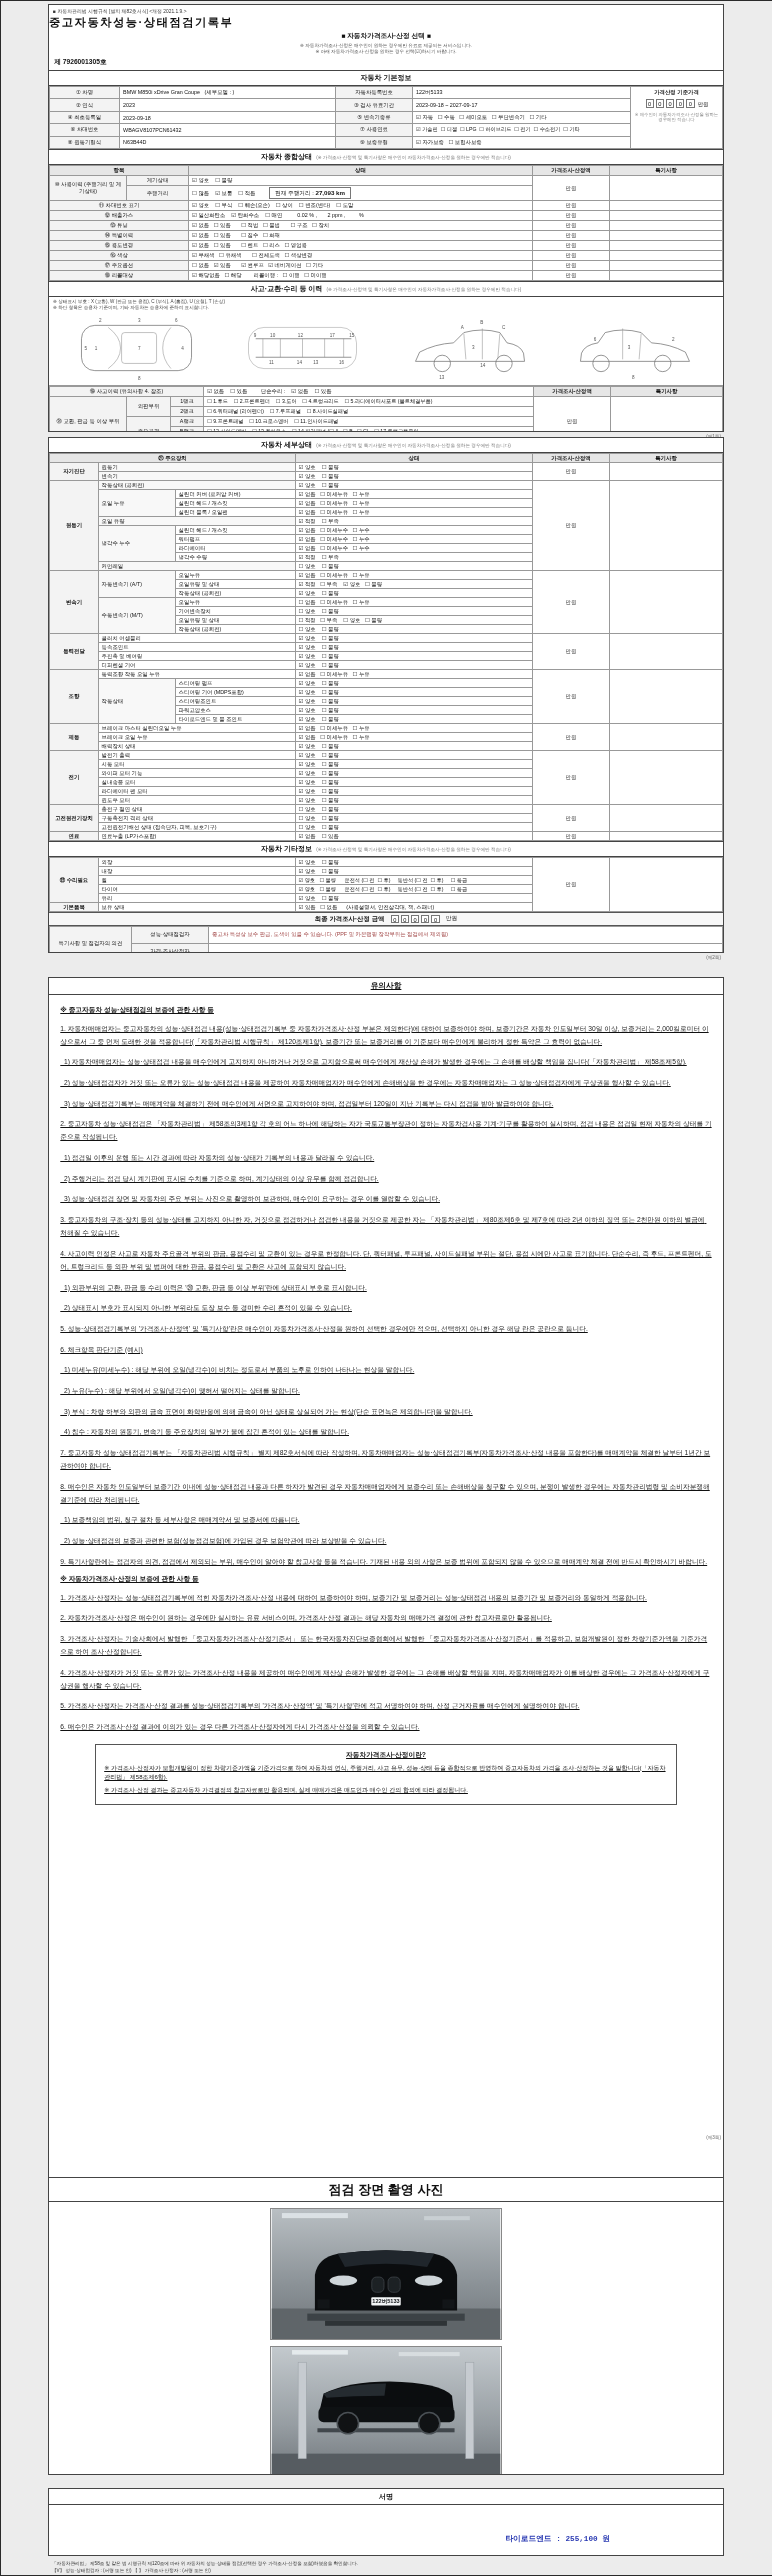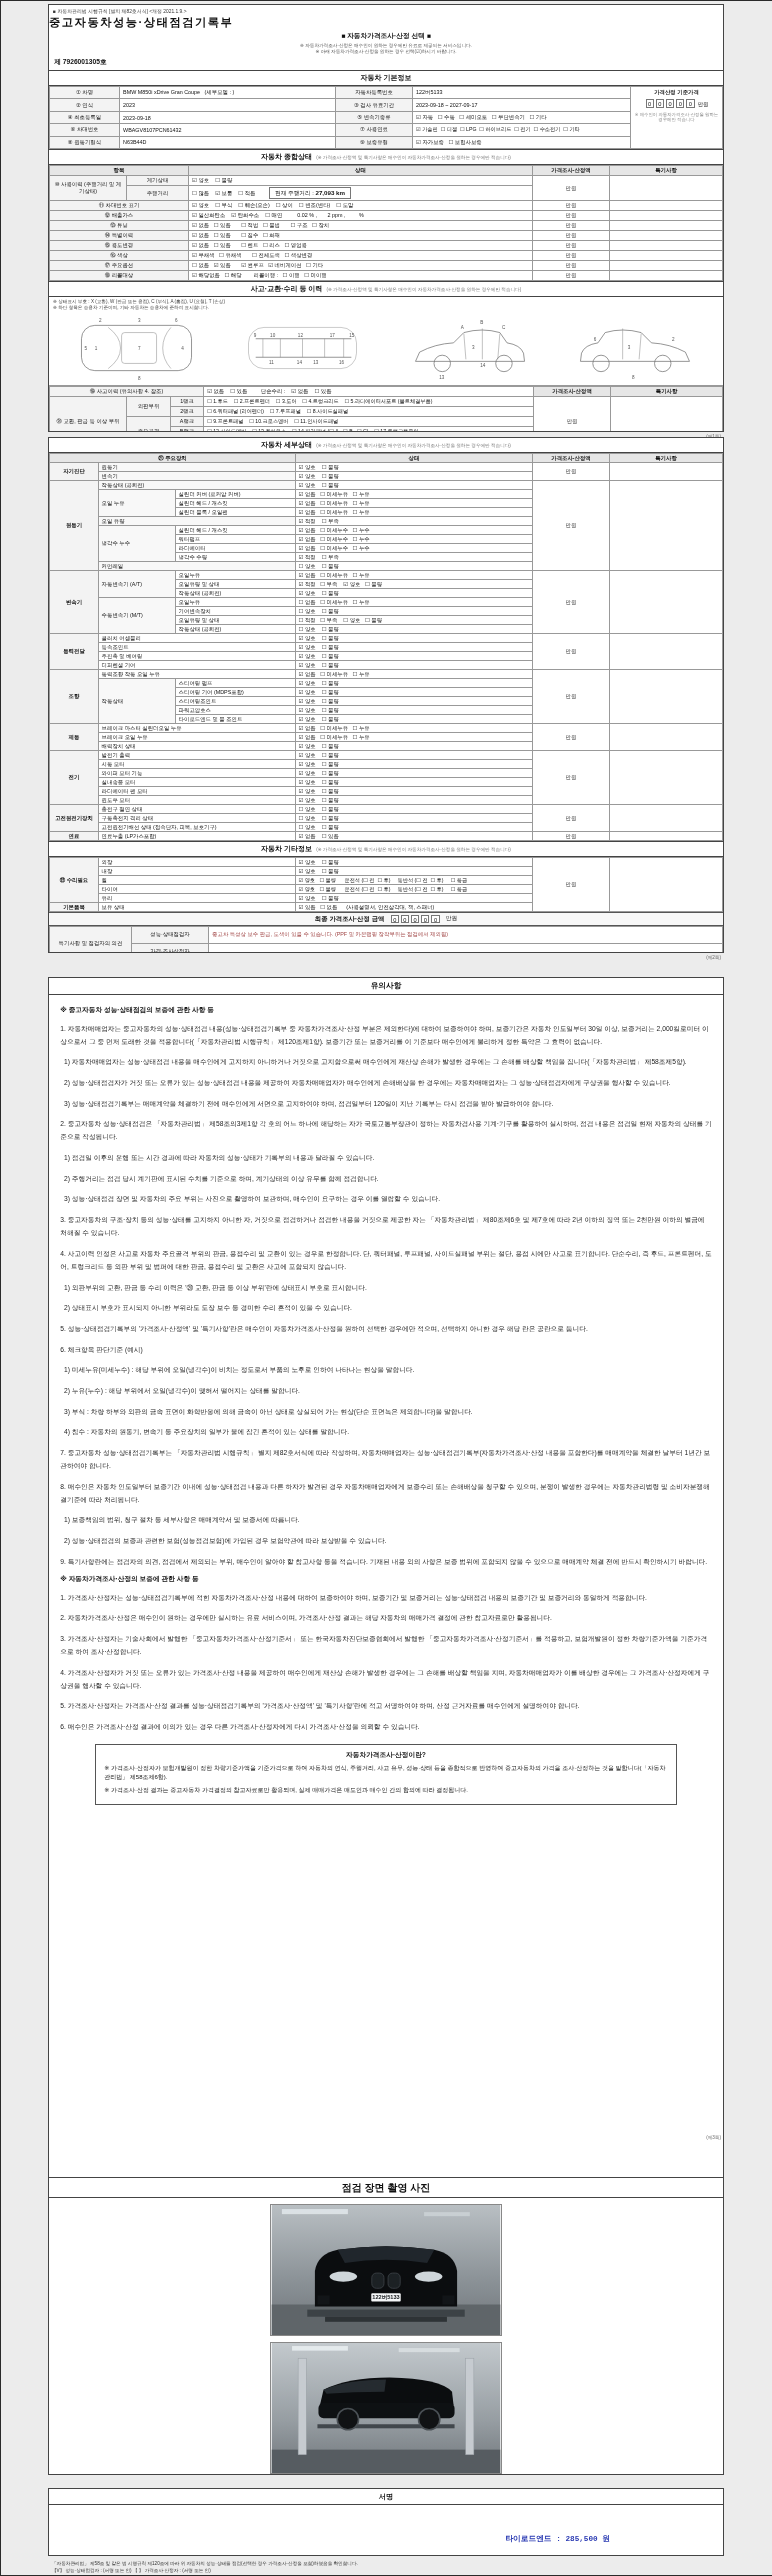--- a/index.html
+++ b/index.html
@@ -62,21 +62,21 @@
   
   .notice-title { text-align: center; font-weight: bold; font-size: 7.7px; padding: 3.1px 0; border-bottom: 0.5px solid #444; }
   .notice-body { padding: 8.2px 11.3px; }
   .notice-sec { font-weight: bold; font-size: 6.7px; margin: 3.1px 0 6.2px; }
   .notice-p { font-size: 6.7px; line-height: 13px; margin: 0 0 7.7px; white-space: pre-wrap; color: #222; }
   .price-def-box { border: 0.8px solid #555; margin: 11.3px auto 0; width: 582px; padding: 5.2px 8.2px; }
   .pdb-title { text-align: center; font-weight: bold; font-size: 6.7px; margin-bottom: 4.1px; }
   .pdb-p { font-size: 6px; line-height: 9.8px; margin-bottom: 3.1px; white-space: pre-wrap; }
 
   
-  .photo-title { text-align: center; font-weight: bold; font-size: 10px; padding: 2.6px 0; border-bottom: 0.5px solid #444; }
+  .photo-title { text-align: center; font-weight: bold; font-size: 13px; padding: 2.6px 0; border-bottom: 0.5px solid #444; }
   .photo-wrap { display: flex; flex-direction: column; align-items: center; gap: 5.2px; padding: 6.2px 0; }
   .photo { border: 0.5px solid #888; }
 
   
   .sign-title { text-align: center; font-weight: bold; font-size: 7.2px; padding: 2.6px 0; border-bottom: 0.5px solid #444; }
   .sign-body { position: relative; height: 52px; }
   .premium { position: absolute; right: 113px; bottom: 13.4px; font-size: 7.7px; font-weight: bold; color: #2b3bb3; }
   .footer-lines { position: absolute; left: 52px; width: 670px; font-size: 4.6px; color: #333; line-height: 6.7px; }
 </style>
 </head>
@@ -625,21 +625,21 @@
     </tr>
     <tr>
       <td class="lab">가격·조사산정자</td>
       <td></td>
     </tr>
   </tbody>
     </table>
 </div>
 <div class="marker" style="top:955px;">(제2쪽)</div>
 
-<div class="box" style="top:977px; height:1419px;">
+<div class="box" style="top:977px; height:1419px;text-decoration:underline;">
   <div class="notice-title">유의사항</div>
   <div class="notice-body">
     <div class="notice-sec">※ 중고자동차 성능·상태점검의 보증에 관한 사항 등</div>
     <div>
         <p class="notice-p">1. 자동차매매업자는 중고자동차의 성능·상태점검 내용(성능·상태점검기록부 중 자동차가격조사·산정 부분은 제외한다)에 대하여 보증하여야 하며, 보증기간은 자동차 인도일부터 30일 이상, 보증거리는 2,000킬로미터 이상으로서 그 중 먼저 도래한 것을 적용합니다(「자동차관리법 시행규칙」 제120조제1항). 보증기간 또는 보증거리를 이 기준보다 매수인에게 불리하게 정한 특약은 그 효력이 없습니다.</p>
         <p class="notice-p">  1) 자동차매매업자는 성능·상태점검 내용을 매수인에게 고지하지 아니하거나 거짓으로 고지함으로써 매수인에게 재산상 손해가 발생한 경우에는 그 손해를 배상할 책임을 집니다(「자동차관리법」 제58조제5항).</p>
         <p class="notice-p">  2) 성능·상태점검자가 거짓 또는 오류가 있는 성능·상태점검 내용을 제공하여 자동차매매업자가 매수인에게 손해배상을 한 경우에는 자동차매매업자는 그 성능·상태점검자에게 구상권을 행사할 수 있습니다.</p>
         <p class="notice-p">  3) 성능·상태점검기록부는 매매계약을 체결하기 전에 매수인에게 서면으로 고지하여야 하며, 점검일부터 120일이 지난 기록부는 다시 점검을 받아 발급하여야 합니다.</p>
         <p class="notice-p">2. 중고자동차 성능·상태점검은 「자동차관리법」 제58조의3제1항 각 호의 어느 하나에 해당하는 자가 국토교통부장관이 정하는 자동차검사용 기계·기구를 활용하여 실시하며, 점검 내용은 점검일 현재 자동차의 상태를 기준으로 작성됩니다.</p>
         <p class="notice-p">  1) 점검일 이후의 운행 또는 시간 경과에 따라 자동차의 성능·상태가 기록부의 내용과 달라질 수 있습니다.</p>
@@ -729,21 +729,21 @@
       <circle cx="150" cy="150" r="21" fill="#101214" stroke="#4a5055" stroke-width="3"></circle>
       <circle cx="310" cy="150" r="21" fill="#101214" stroke="#4a5055" stroke-width="3"></circle>
       <path d="M102 92 Q150 72 225 72 L222 96 Q160 96 108 100 Z" fill="#252b30"></path>
     </svg>
   </div>
 </div>
 
 <div class="box" style="top:2488px; height:68px;font-family:Liberation Mono, monospace;">
   <div class="sign-title">서명</div>
   <div class="sign-body">
-    <div class="premium"><span>타이로드엔드 :</span> <span>285,500 원</span></div>
+    <div class="premium"><span>타이로드엔드 :</span> <span>255,100 원</span></div>
   </div>
 </div>
 
 <div class="footer-lines" style="top:2561px;">
   <div>「자동차관리법」 제58조 및 같은 법 시행규칙 제120조에 따라 위 자동차의 성능·상태를 점검(선택한 경우 가격조사·산정을 포함)하였음을 확인합니다.</div>
   <div>【V】 성능·상태점검자 :  (서명 또는 인)          【 】 가격조사·산정자 :  (서명 또는 인)</div>
 </div>
 
 
 </body></html>

